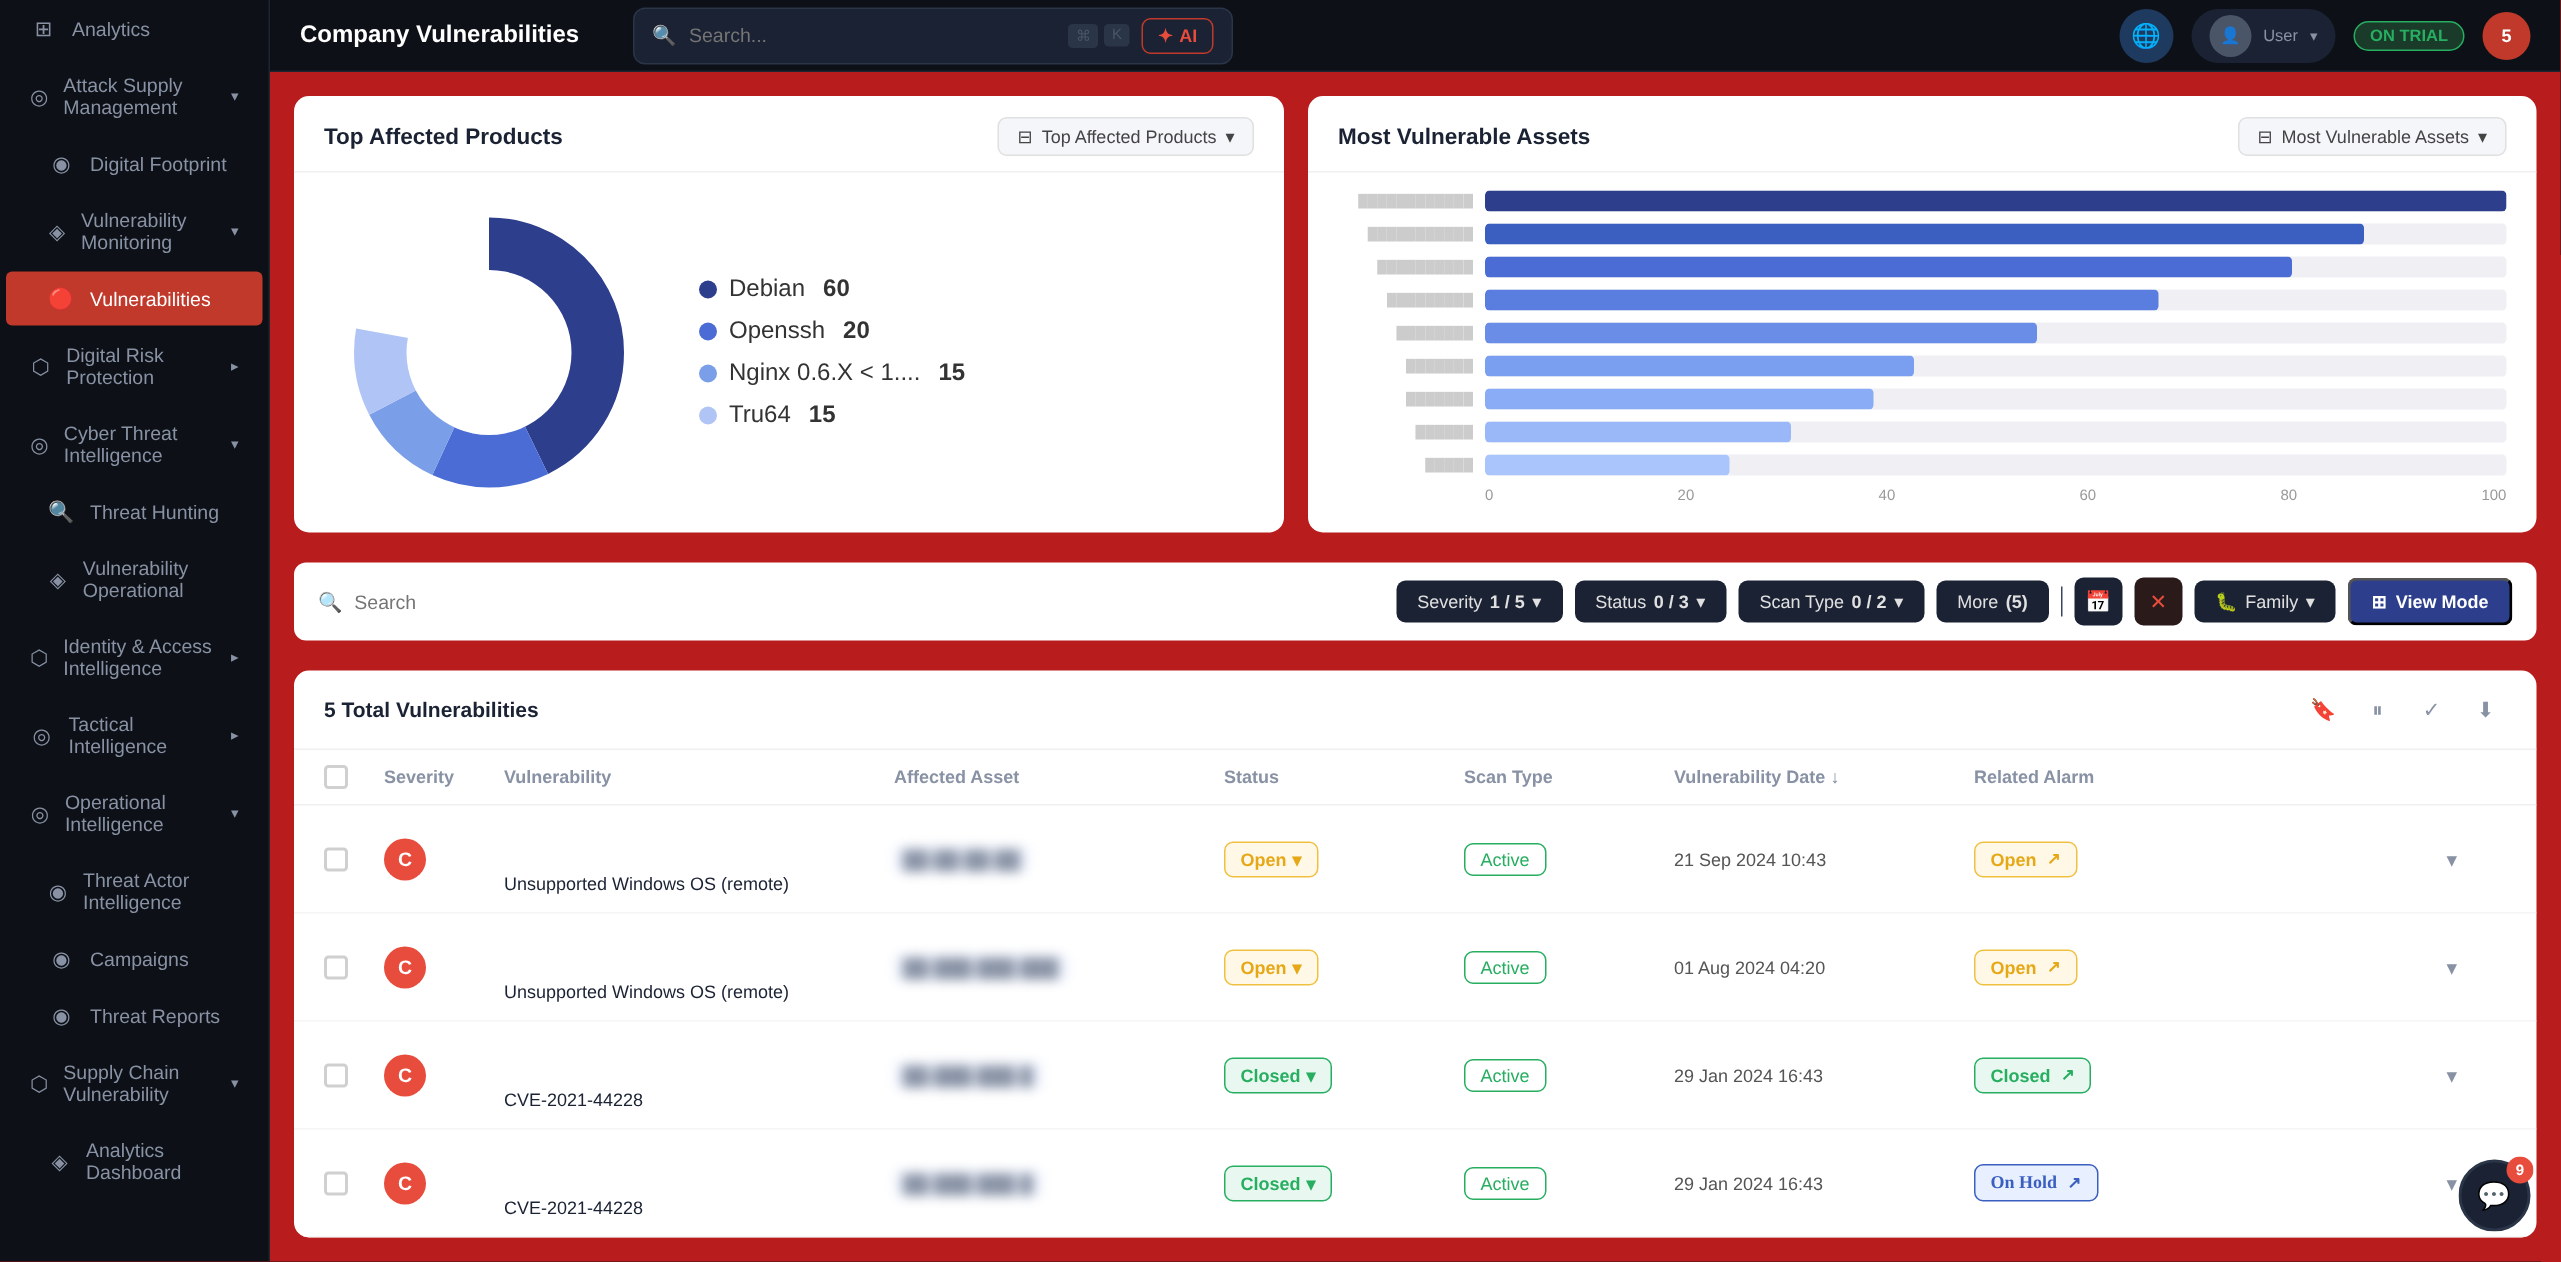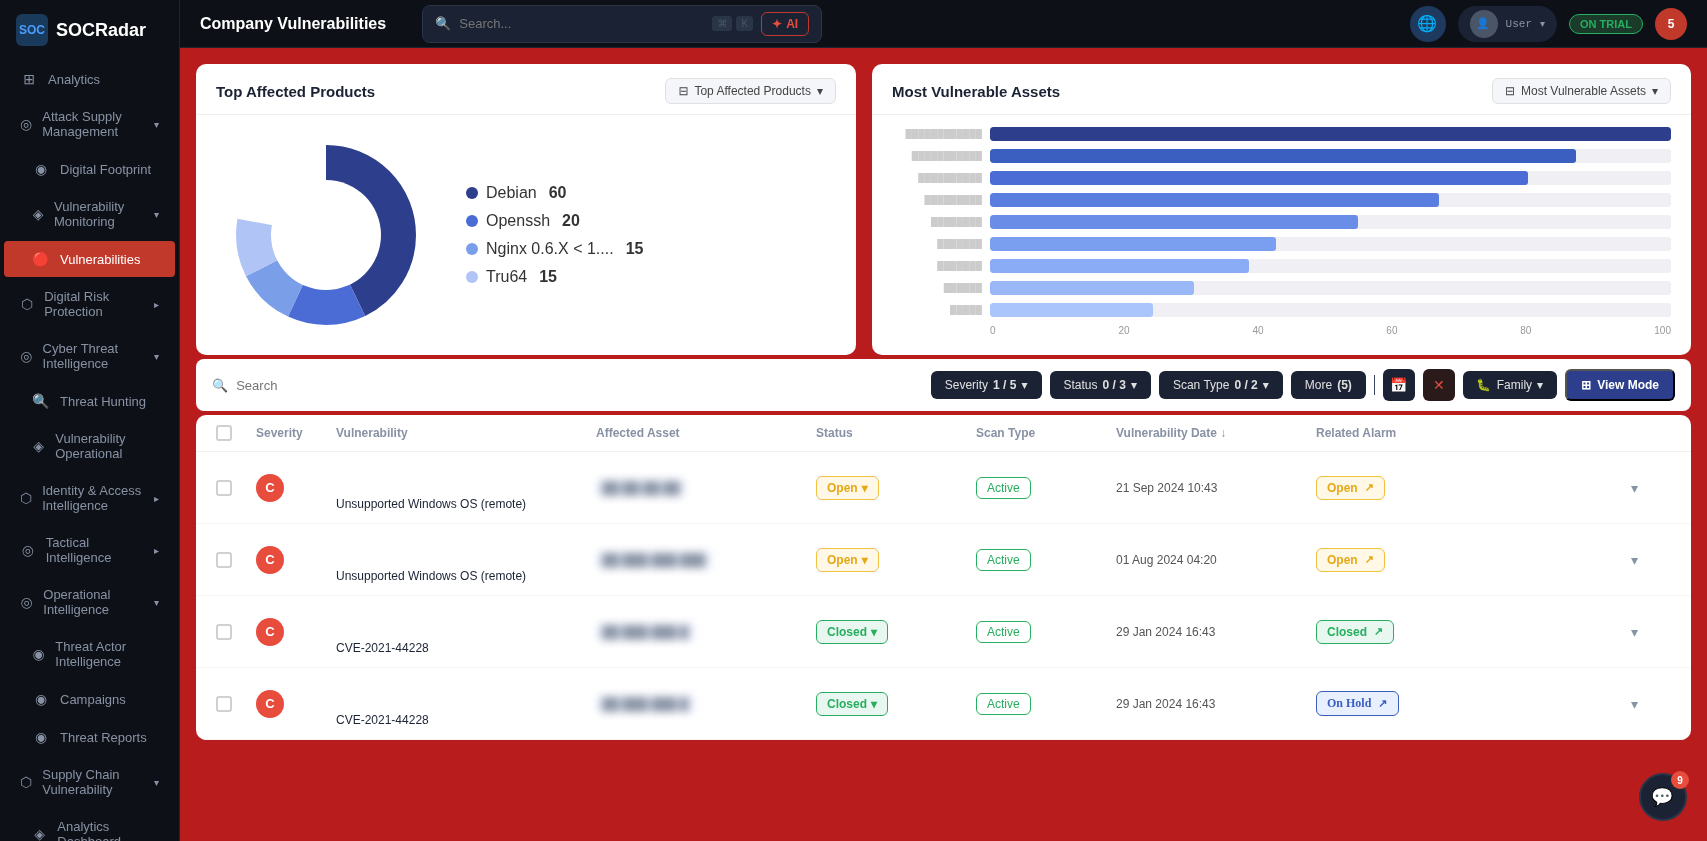--- a/index.html
+++ b/index.html
@@ -28,21 +28,21 @@
     .shortcut-key { background: #2a3548; border-radius: 3px; padding: 2px 5px; font-size: 10px; }
     .ai-btn { background: #1a2233; border: 1px solid #c0392b; border-radius: 6px; padding: 4px 10px; color: #e74c3c; font-size: 12px; font-weight: 600; cursor: pointer; display: flex; align-items: center; gap: 4px; }
     .topbar-right { margin-left: auto; display: flex; align-items: center; gap: 12px; }
     .user-info { display: flex; align-items: center; gap: 8px; background: #1a2233; border-radius: 20px; padding: 4px 12px; }
     .avatar { width: 28px; height: 28px; border-radius: 50%; background: #4a5568; display: flex; align-items: center; justify-content: center; color: #fff; font-size: 11px; }
     .status-badge { background: #1a3a2a; color: #27ae60; border: 1px solid #27ae60; border-radius: 12px; padding: 3px 10px; font-size: 11px; font-weight: 600; }
     .notif-btn { width: 32px; height: 32px; background: #c0392b; border-radius: 50%; display: flex; align-items: center; justify-content: center; color: #fff; font-size: 12px; font-weight: 700; cursor: pointer; position: relative; }
     .globe-btn { width: 36px; height: 36px; background: #1e3a5f; border-radius: 50%; display: flex; align-items: center; justify-content: center; color: #4a9eff; font-size: 16px; cursor: pointer; }
 
     
-    .content { flex: 1; overflow-y: auto; padding: 16px; display: flex; flex-direction: column; gap: 4px; }
+    .content { flex: 1; overflow-y: auto; padding: 16px; display: flex; flex-direction: column; gap: 20px; }
 
     
     .charts-row { display: flex; gap: 16px; }
     .chart-card { background: #fff; border-radius: 10px; overflow: hidden; }
     .chart-card.donut-card { flex: 0 0 660px; }
     .chart-card.bar-card { flex: 1; }
     .chart-header { display: flex; align-items: center; justify-content: space-between; padding: 14px 20px 10px; border-bottom: 1px solid #f0f0f0; }
     .chart-title { font-size: 15px; font-weight: 600; color: #1a2233; }
     .chart-filter-btn { display: flex; align-items: center; gap: 6px; background: #f5f6fa; border: 1px solid #e0e0e0; border-radius: 6px; padding: 5px 12px; font-size: 12px; color: #444; cursor: pointer; }
 
@@ -105,24 +105,20 @@
     ::-webkit-scrollbar-thumb { background: #2a3548; border-radius: 3px; }
 
     
     .chat-fab { position: fixed; bottom: 20px; right: 20px; width: 48px; height: 48px; background: #1a2233; border-radius: 50%; display: flex; align-items: center; justify-content: center; cursor: pointer; border: 2px solid #2a3548; }
     .chat-fab-badge { position: absolute; top: -4px; right: -4px; background: #e74c3c; color: #fff; border-radius: 50%; width: 18px; height: 18px; font-size: 10px; display: flex; align-items: center; justify-content: center; font-weight: 700; }
   </style>
 </head>
 <body>
 
 <nav class="sidebar">
-  <div class="sidebar-logo">
-    <div class="logo-icon">SOC</div>
-    <span class="logo-text">SOCRadar</span>
-  </div>
 
   <div class="sidebar-item">
     <span class="icon">⊞</span>
     <span>Analytics</span>
   </div>
 
   <div class="sidebar-item">
     <span class="icon">◎</span>
     <span>Attack Supply Management</span>
     <span class="chevron">▾</span>
@@ -225,21 +221,21 @@
       </div>
       <div class="ai-btn">
         <span>✦</span>
         <span>AI</span>
       </div>
     </div>
     <div class="topbar-right">
       <div class="globe-btn">🌐</div>
       <div class="user-info">
         <div class="avatar">👤</div>
-        <span style="font-size:11px;color:#8892a4;font-family:Liberation Mono, monospace;">User</span>
+        <span style="font-size:11px;color:#8892a4;">User</span>
         <span style="color:#8892a4;font-size:10px;">▾</span>
       </div>
       <div class="status-badge">ON TRIAL</div>
       <div class="notif-btn">
         <span>5</span>
       </div>
     </div>
   </header>
 
   <div class="content">
@@ -397,20 +393,29 @@
         <span>Family</span>
         <span>▾</span>
       </button>
       <button class="view-mode-btn">
         <span>⊞</span>
         <span>View Mode</span>
       </button>
     </div>
 
     <div class="table-section">
+      <div class="table-header-row">
+        <span class="total-count">5 Total Vulnerabilities</span>
+        <div class="table-actions">
+          <span class="taction-icon">🔖</span>
+          <span class="taction-icon">⏸</span>
+          <span class="taction-icon">✓</span>
+          <span class="taction-icon">⬇</span>
+        </div>
+      </div>
 
       <div class="table-cols">
         <div>
           <div class="checkbox"></div>
         </div>
         <div class="col-header">Severity</div>
         <div class="col-header">Vulnerability</div>
         <div class="col-header">Affected Asset</div>
         <div class="col-header">Status</div>
         <div class="col-header">Scan Type</div>

